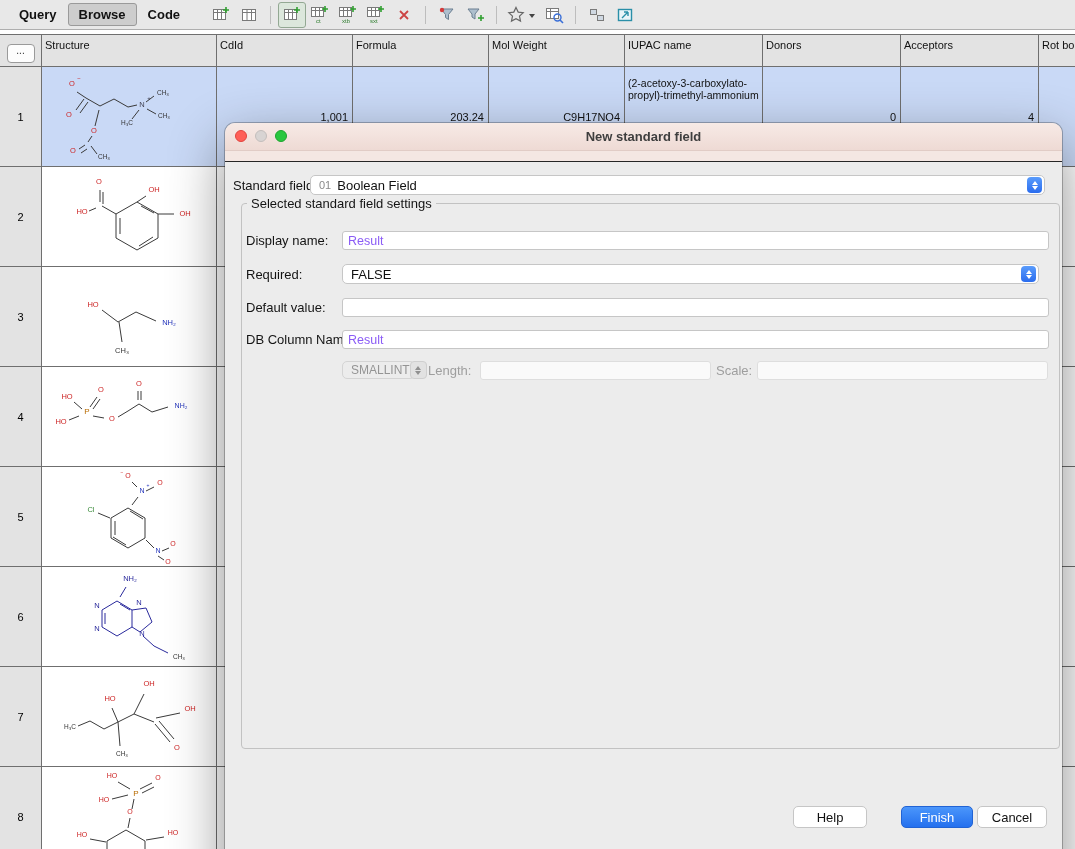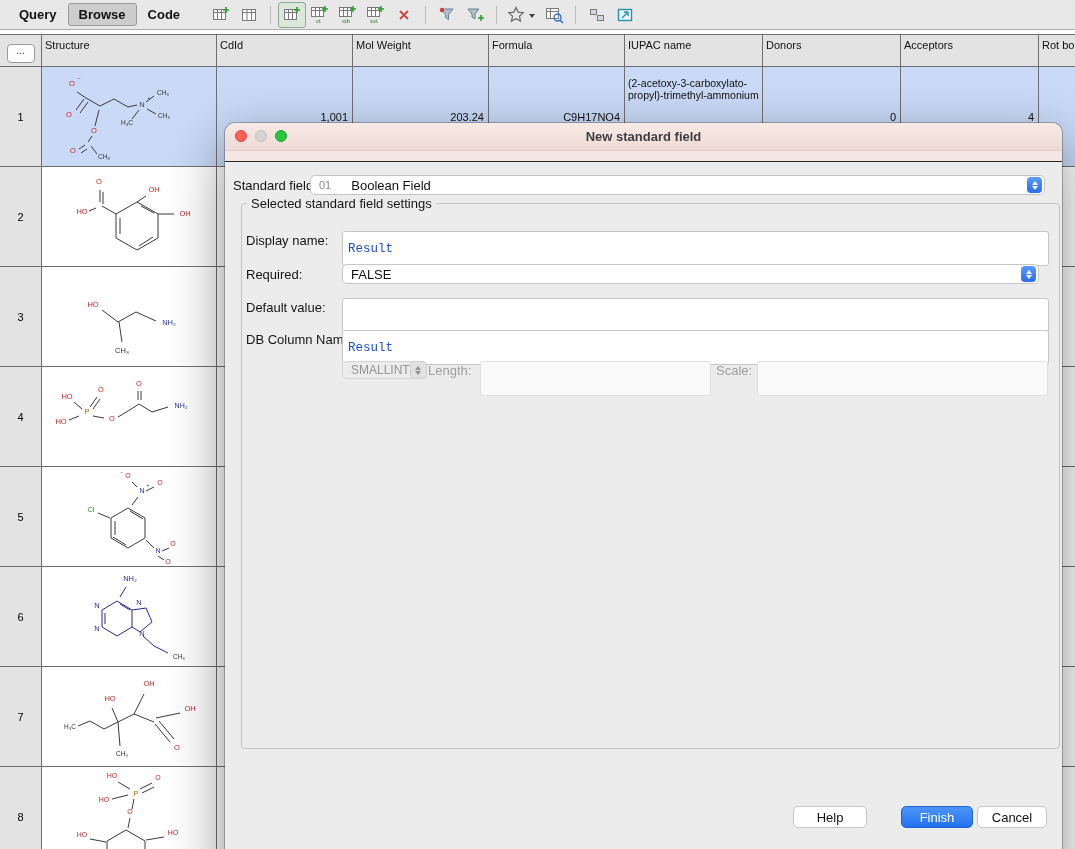--- a/index.html
+++ b/index.html
@@ -45,26 +45,26 @@
   .lgray{background:#d8d4d3;border:1px solid #c3bebc}
   .lgreen{background:#29c73f;border:1px solid #1da42f}
   .pinkstrip{height:10px;background:#f4e7e3}
   .darkline{height:1px;background:#262626}
   .dlg-body{position:absolute;top:38px;left:0;right:0;bottom:0}
 
   .flabel{position:absolute;font-size:13px;color:#141414;white-space:nowrap}
   .glabel{color:#9e9e9e}
 
   .tinput{position:absolute;height:17px;border:1px solid #c6c6c6;border-radius:3px;background:#fff;
-          font-size:12.5px;padding:8px 5px;font-family:Liberation Mono, monospace;box-sizing:content-box;color:#1d4ed8}
+          font-size:12.5px;padding:0 5px;font-family:Liberation Sans, sans-serif;box-sizing:content-box;color:#8b5cf6}
   .tinput.dis{background:#fafafa;border-color:#dedede}
 
   .combo{position:absolute;height:20px;background:#fff;border:1px solid #c6c6c6;border-radius:5px;
          display:flex;align-items:center;padding:0 2px 0 8px;font-size:13px;box-sizing:border-box}
-  .combo-prefix{font-size:11px;color:#8a8a8a;margin-right:20px}
+  .combo-prefix{font-size:11px;color:#8a8a8a;margin-right:6px}
   .stepper{margin-left:auto;width:15px;height:16px;border-radius:4px;
            background:linear-gradient(#5a9cfc,#2a6cee);display:flex;flex-direction:column;
            align-items:center;justify-content:center;gap:1px;flex:none}
   .tri-up{width:0;height:0;border-left:3px solid transparent;border-right:3px solid transparent;border-bottom:4px solid #fff}
   .tri-dn{width:0;height:0;border-left:3px solid transparent;border-right:3px solid transparent;border-top:4px solid #fff}
   .combo.dis{background:#ececec;color:#949494;border-color:#d4d4d4;font-size:12px}
   .combo.dis .stepper{background:#e2e2e2;border:1px solid #cfcfcf}
   .combo.dis .tri-up{border-bottom-color:#909090}
   .combo.dis .tri-dn{border-top-color:#909090}
 
@@ -181,22 +181,22 @@
   </div>
 </div>
 
 <div class="grid">
 
   <div class="gc gh corner">
     <div class="dots-btn">...</div>
   </div>
   <div class="gc gh">Structure</div>
   <div class="gc gh">CdId</div>
+  <div class="gc gh">Formula</div>
   <div class="gc gh">Mol Weight</div>
-  <div class="gc gh">Formula</div>
   <div class="gc gh">IUPAC name</div>
   <div class="gc gh">Donors</div>
   <div class="gc gh">Acceptors</div>
   <div class="gc gh">Rot bonds</div>
 
   <div class="gc rnum">1</div>
   <div class="gc struct sel">
       <span><svg viewBox="0 0 175 100" width="175" height="100">
           <line x1="35" y1="26" x2="44" y2="32" stroke="#3a3a3a" stroke-width="1"></line>
           <line x1="42" y1="33" x2="34" y2="44" stroke="#3a3a3a" stroke-width="1"></line>

